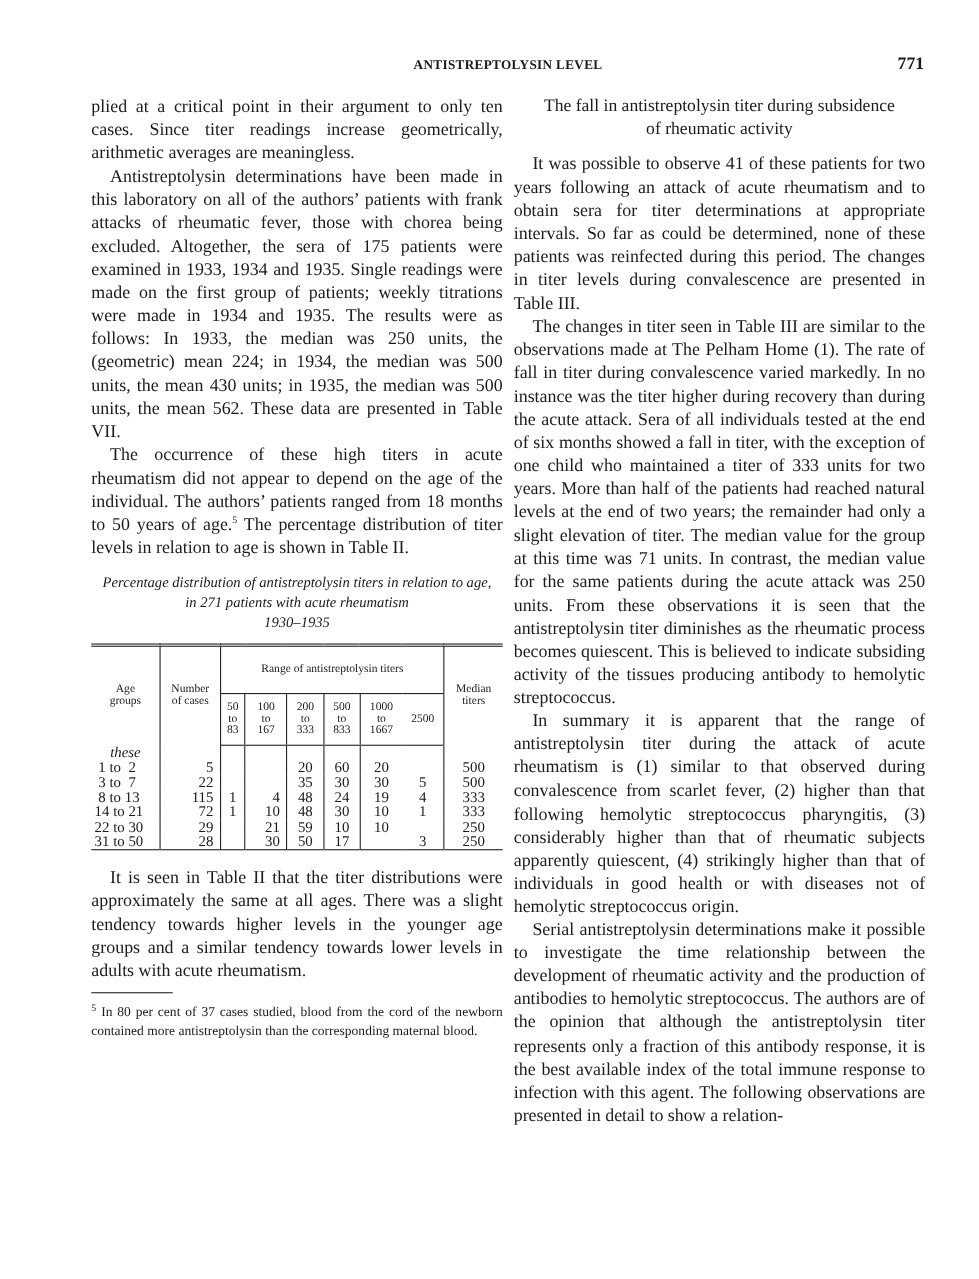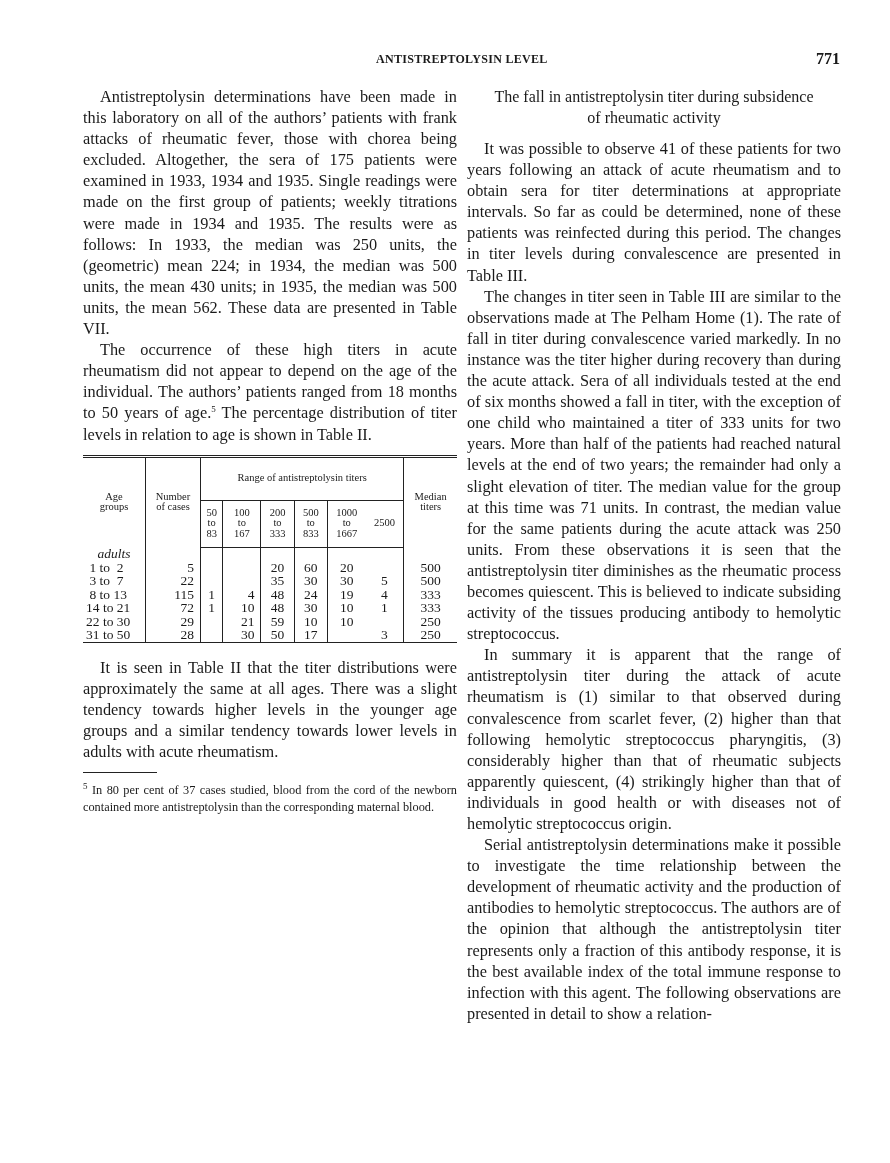--- a/index.html
+++ b/index.html
@@ -36,44 +36,49 @@
 </style>
 </head>
 <body>
 
 <div class="running-head">
   <span class="running-title">ANTISTREPTOLYSIN LEVEL</span>
   <span class="page-number">771</span>
 </div>
 
 <div class="col col-left">
+  <p>plied at a critical point in their argument to only ten cases. Since titer readings increase geometrically, arithmetic averages are meaningless.</p>
   <p class="indent">Antistreptolysin determinations have been made in this laboratory on all of the authors’ patients with frank attacks of rheumatic fever, those with chorea being excluded. Altogether, the sera of 175 patients were examined in 1933, 1934 and 1935. Single readings were made on the first group of patients; weekly titrations were made in 1934 and 1935. The results were as follows: In 1933, the median was 250 units, the (geometric) mean 224; in 1934, the median was 500 units, the mean 430 units; in 1935, the median was 500 units, the mean 562. These data are presented in Table VII.</p>
   <p class="indent"><span>The occurrence of these high titers in acute rheumatism did not appear to depend on the age of the individual. The authors’ patients ranged from 18 months to 50 years of age.</span><sup>5</sup><span> The percentage distribution of titer levels in relation to age is shown in Table II.</span></p>
 
+  <div class="table-caption">
+    <span>Percentage distribution of antistreptolysin titers in relation to age, in 271 patients with acute rheumatism</span><br>
+    <span>1930–1935</span>
+  </div>
 
   <table class="data">
     <thead>
       <tr>
         <th rowspan="2" style="width:60px"><span>Age</span><br><span>groups</span></th>
         <th rowspan="2" class="vl" style="width:52px"><span>Number</span><br><span>of cases</span></th>
         <th colspan="6" class="vl range-top">Range of antistreptolysin titers</th>
         <th rowspan="2" class="vl"><span>Median</span><br><span>titers</span></th>
       </tr>
       <tr class="hdr-bottom">
         <th class="vl" style="height:42px"><span>50</span><br><span>to</span><br><span>83</span></th>
         <th class="vl"><span>100</span><br><span>to</span><br><span>167</span></th>
         <th class="vl"><span>200</span><br><span>to</span><br><span>333</span></th>
         <th class="vl"><span>500</span><br><span>to</span><br><span>833</span></th>
         <th class="vl"><span>1000</span><br><span>to</span><br><span>1667</span></th>
         <th>2500</th>
       </tr>
     </thead>
     <tbody class="body-table">
       <tr class="units-row">
-        <td class="ctr">adults</td>
+        <td class="ctr">these</td>
         <td class="vl"></td>
           <td class="vl"></td>
           <td class="vl"></td>
           <td class="vl"></td>
           <td class="vl"></td>
           <td class="vl"></td>
           <td></td>
           <td class="vl"></td>
       </tr>
       <tr>

